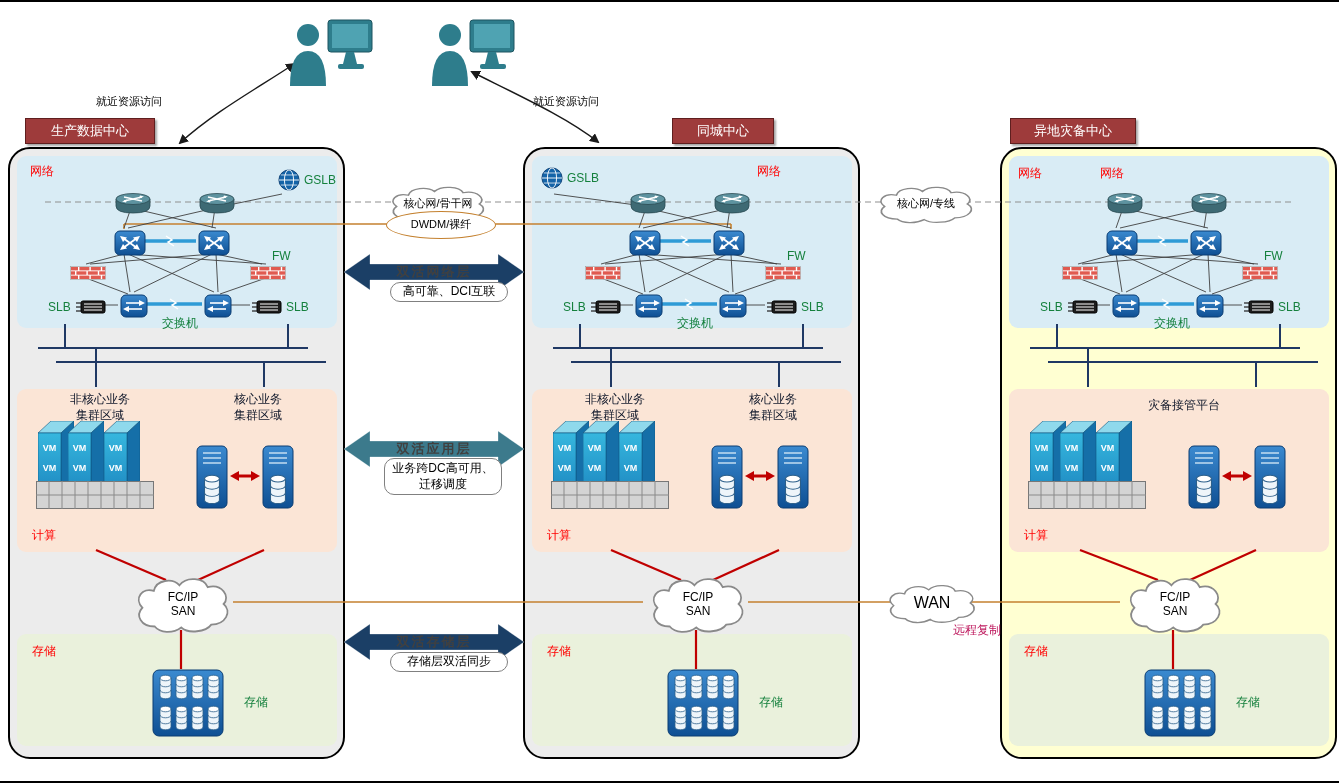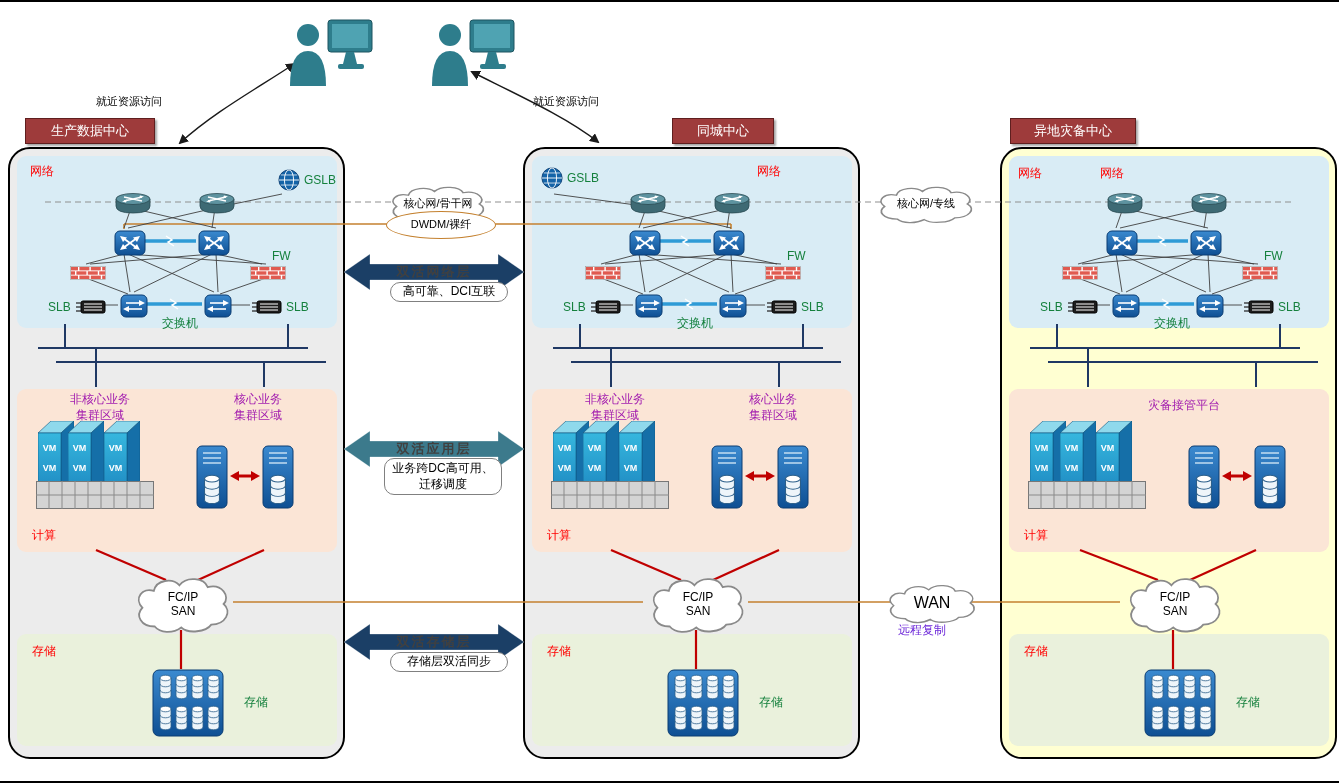--- a/index.html
+++ b/index.html
@@ -25,21 +25,21 @@
   .csw1{left:104px;top:81px}.csw2{left:188px;top:81px}
   .fw1{left:60px;top:117px}.fw2{left:240px;top:117px}
   .asw1{left:110px;top:145px}.asw2{left:194px;top:145px}
   .slb1{left:66px;top:150px}.slb2{left:242px;top:150px}
   .lbl{position:absolute;z-index:2;font-size:11px;color:#15803d;white-space:nowrap;}
   .fwlbl{left:262px;top:100px;font-size:12px}
   .slbl1{left:38px;top:151px;font-size:12px}.slbl2{left:276px;top:151px;font-size:12px}
   .swlbl{left:130px;top:166px;width:80px;text-align:center;font-size:12px}
   .globe-c0{left:268px;top:20px}.globelbl-c0{left:294px;top:24px;font-size:12px}
   .globe-c1{left:16px;top:18px}.globelbl-c1{left:42px;top:22px;font-size:12px}
-  .cl{position:absolute;z-index:2;font-size:12px;text-align:center;line-height:1.3;color:#a21caf;}
+  .cl{position:absolute;z-index:2;font-size:12px;text-align:center;line-height:1.3;color:#0f172a;}
   .cl-left{left:30px;top:243px;width:120px}
   .cl-right{left:192px;top:243px;width:112px}
   .cl-platform{left:92px;top:249px;width:180px}
   .vm1{left:28px;top:272px}.vm2{left:58px;top:272px}.vm3{left:94px;top:272px}
   .rack{left:26px;top:332px}
   .srv1{left:186px;top:296px}.srv2{left:252px;top:296px}
   .redarrow{left:220px;top:320px}
   .stg{left:142px;top:520px}
   .stglbl{left:234px;top:545px;font-size:12px}
   
@@ -51,21 +51,21 @@
   .san .cloud-label{font-size:12px}
   .cloud-backbone{left:384px;top:182px;width:108px;height:40px}
   .cloud-dedicated{left:872px;top:182px;width:108px;height:40px}
   .cloud-wan{left:882px;top:580px;width:100px;height:42px}
   .cloud-wan .cloud-label{font-size:16px}
   .oval{position:absolute;background:#fff;border:1.5px solid #C4812F;border-radius:50%;
         display:flex;flex-direction:column;align-items:center;justify-content:center;
         font-size:11px;z-index:3;line-height:1.25;text-align:center;color:#000;}
   .oval-top{left:386px;top:209px;width:108px;height:26px}
   .oval-storage{left:392px;top:576px;width:100px;height:48px;font-size:12px}
-  .remote{position:absolute;left:898px;top:620px;width:70px;text-align:left;font-size:12px;z-index:3;color:#6d28d9;}
+  .remote{position:absolute;left:931px;top:620px;width:70px;text-align:right;font-size:12px;z-index:3;color:#be185d;}
   
   .badge{position:absolute;top:116px;height:24px;background:#9E3B3B;border:1px solid #5F1F1F;
          box-shadow:2px 2px 2px rgba(0,0,0,.35);color:#fff;font-size:13px;display:flex;
          align-items:center;justify-content:center;z-index:3;}
   .badge0{left:25px;width:128px}.badge1{left:672px;width:100px}.badge2{left:1010px;width:124px}
   .blockarrow{position:absolute;width:184px;height:40px;z-index:3;}
   .ba1{left:342px;top:250px}.ba2{left:342px;top:427px}.ba3{left:342px;top:620px}
   .blockarrow>svg{position:absolute;left:0;top:0;width:100%;height:100%;}
   .ba-label{position:absolute;left:0;top:0;width:100%;height:100%;display:flex;align-items:center;
             justify-content:center;color:#404040;font-size:13px;font-weight:bold;letter-spacing:2px;}

